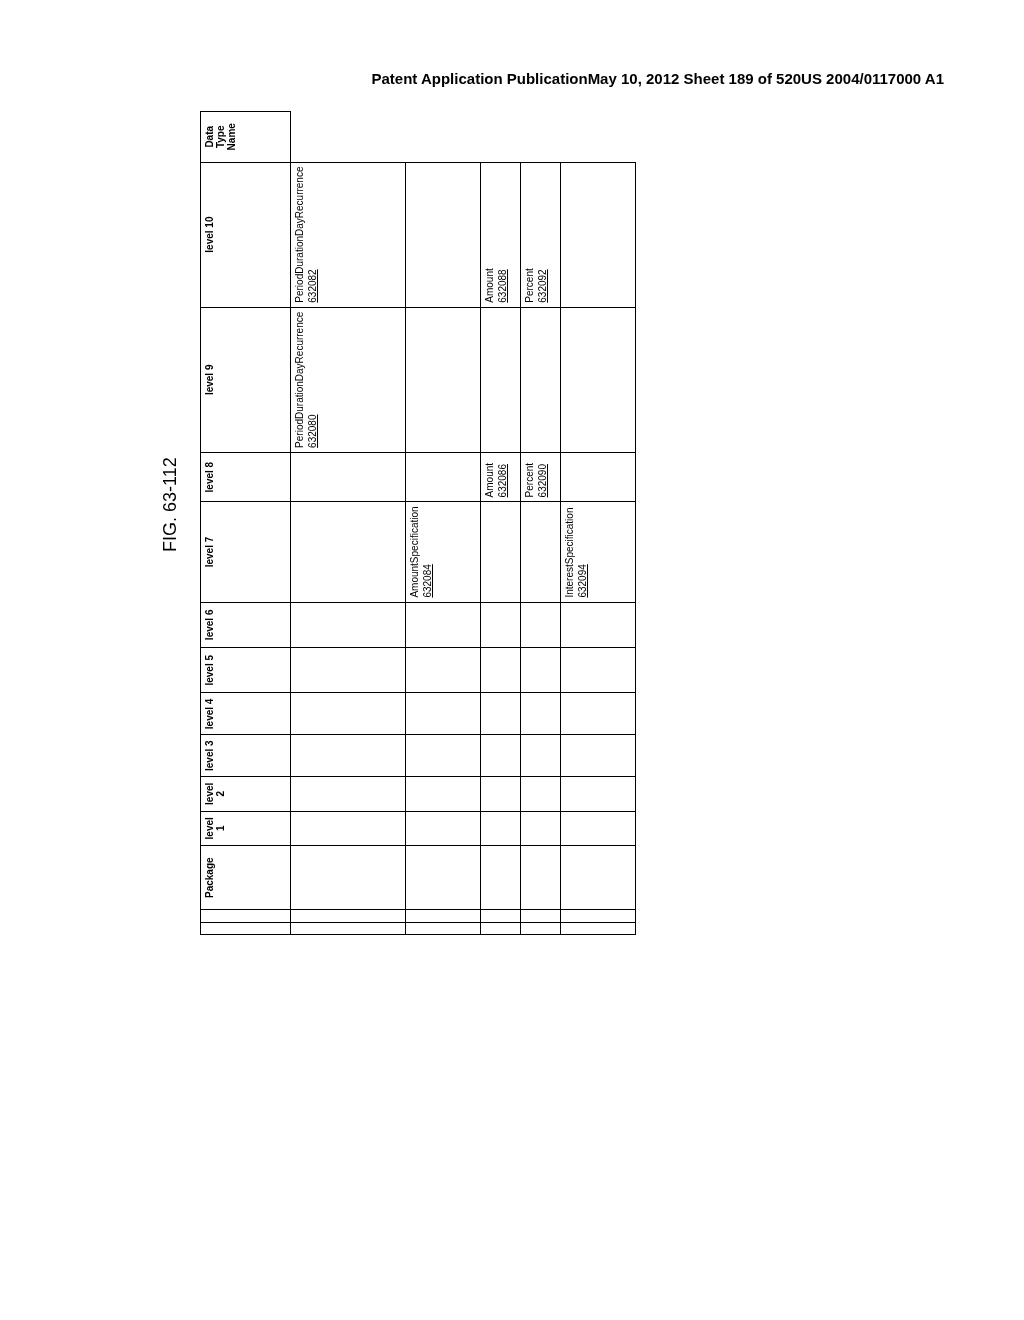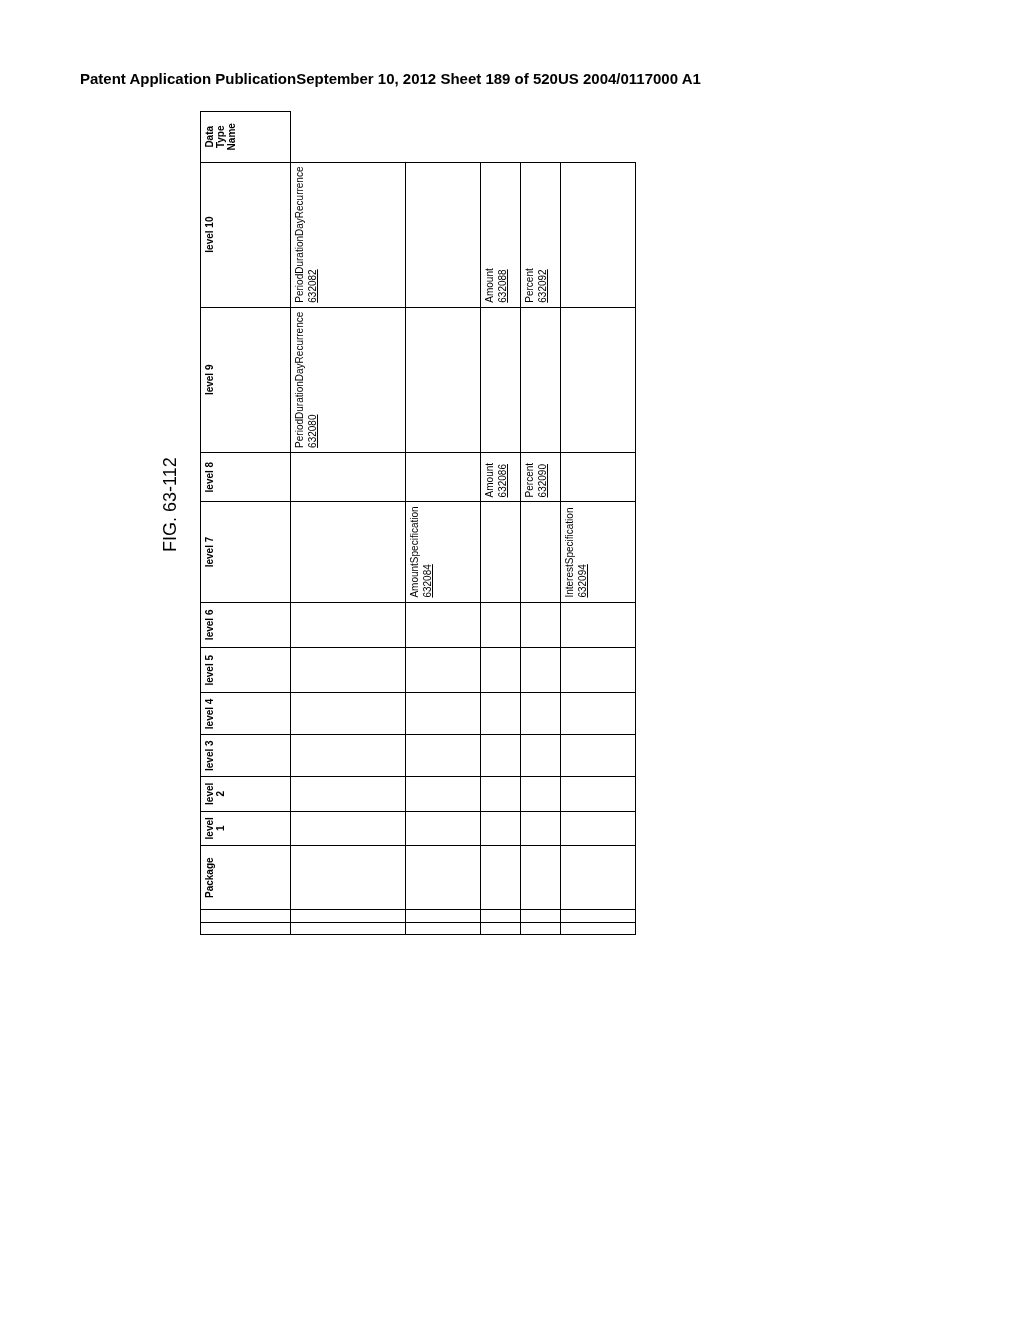--- a/index.html
+++ b/index.html
@@ -9,21 +9,21 @@
       height: 1320px;
       background: #fff;
       position: relative;
     }
     .header {
       position: absolute;
       top: 70px;
       left: 80px;
       right: 80px;
       display: flex;
-      justify-content: flex-start;
+      justify-content: flex-end;
       font-size: 15px;
       font-weight: bold;
     }
     .figure-label {
       position: absolute;
       top: 552px;
       left: 160px;
       font-size: 18px;
       transform: rotate(-90deg);
       transform-origin: left top;
@@ -64,21 +64,21 @@
     .ref { text-decoration: underline; display: block; margin-top: 2px; }
     .short-row td { height: 40px; }
     .tall-row td { height: 115px; }
     .med-row td { height: 75px; }
   </style>
 </head>
 <body>
 
 <div class="header">
   <span>Patent Application Publication</span>
-  <span>September 10, 2012  Sheet 189 of 520</span>
+  <span>May 10, 2012  Sheet 189 of 520</span>
   <span>US 2004/0117000 A1</span>
 </div>
 
 <div class="figure-label">FIG. 63-112</div>
 
 <div class="table-container">
   <table>
     <thead>
       <tr>
         <th class="col-pkg-a"></th>

